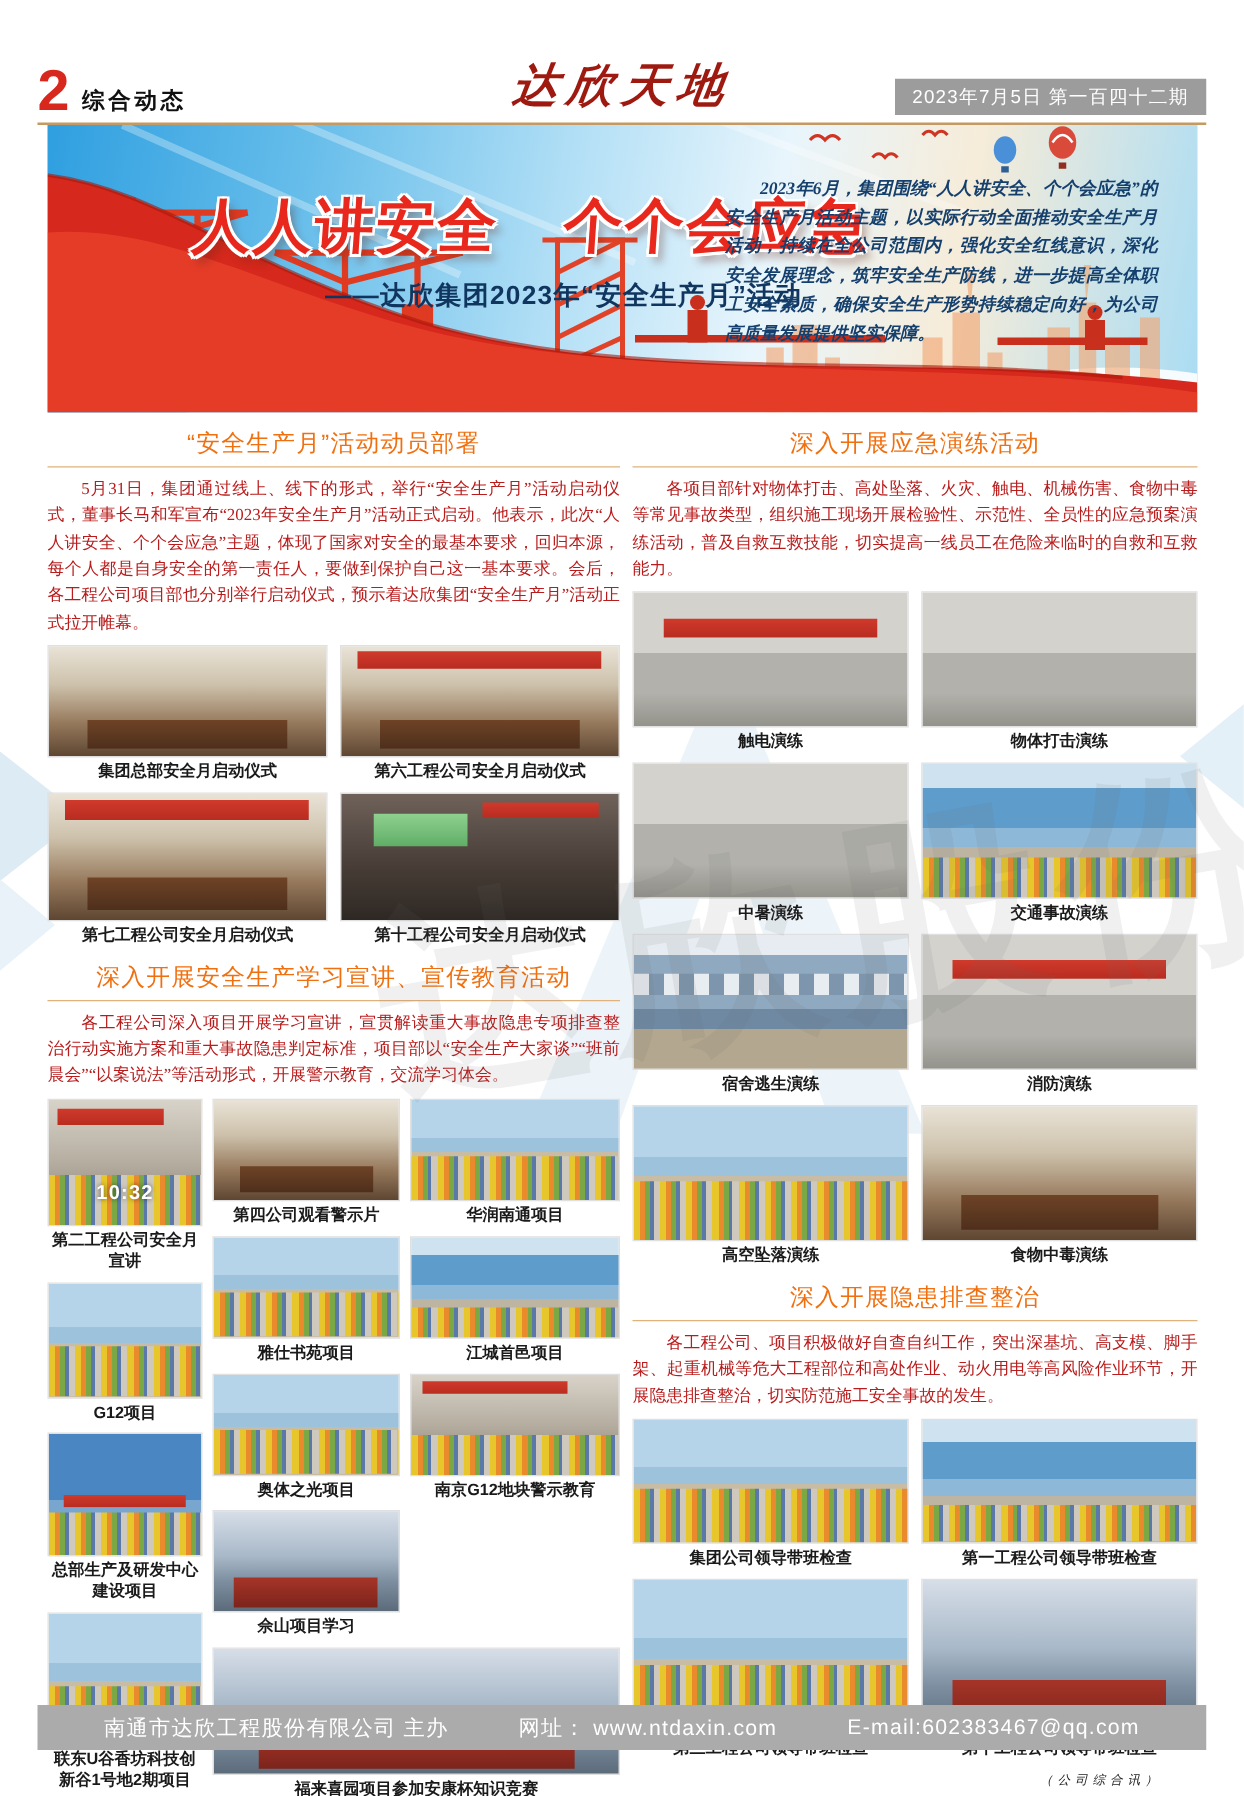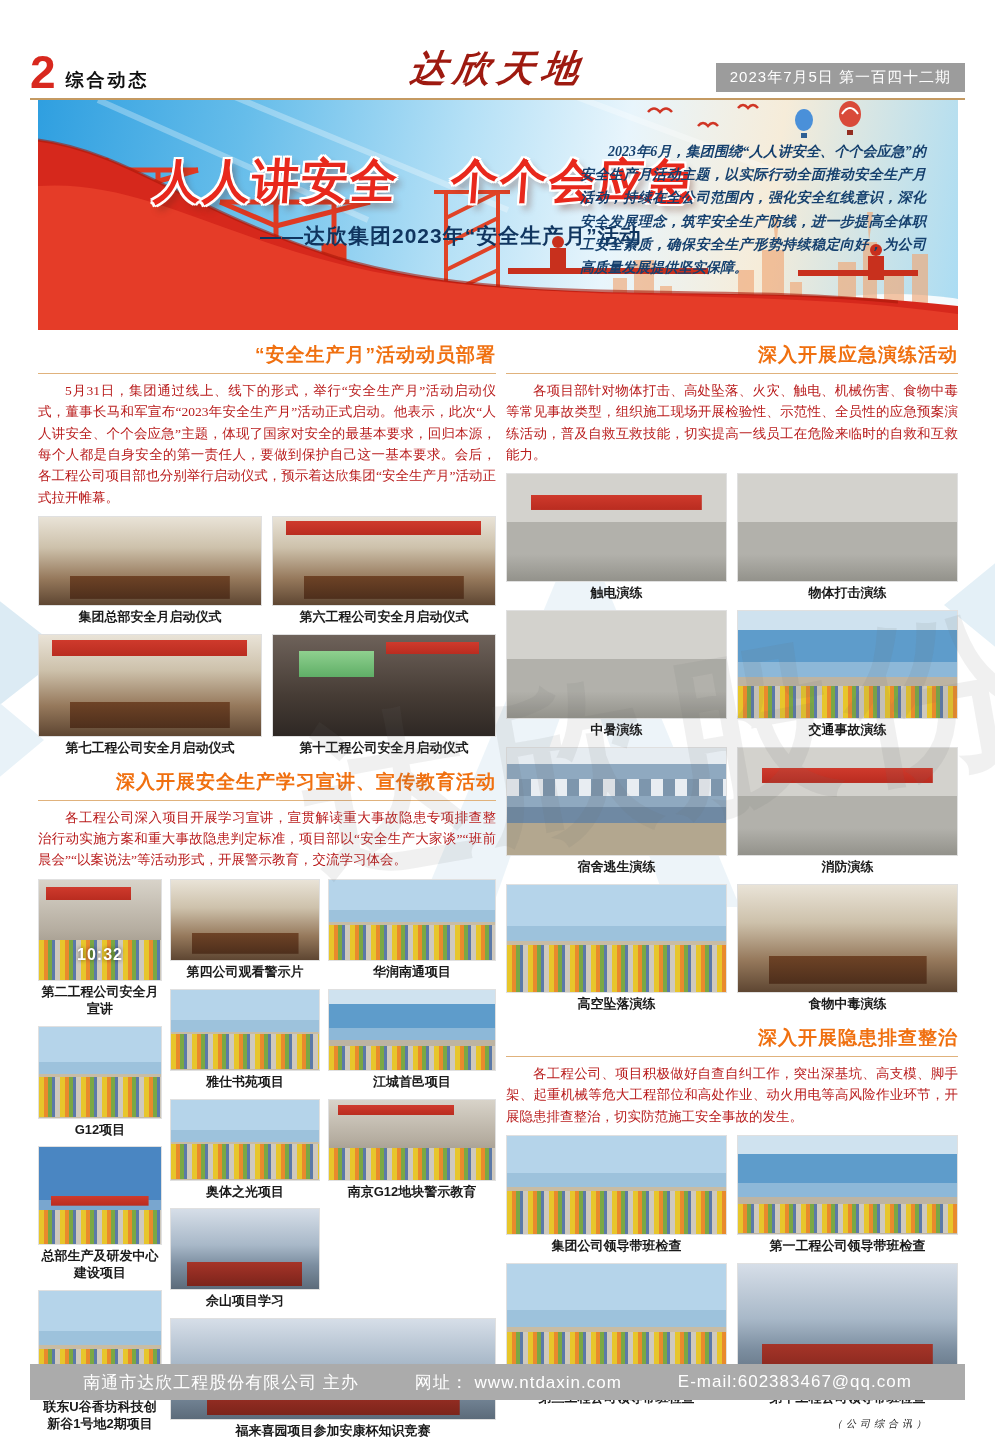--- a/index.html
+++ b/index.html
@@ -55,21 +55,21 @@
   }
   .edge-tri{position:absolute;width:0;height:0;z-index:0;}
   .tri-a{left:-4px;top:598px;border-top:55px solid transparent;border-bottom:55px solid transparent;border-left:70px solid #dcebf4;}
   .tri-b{left:-4px;top:700px;border-top:40px solid transparent;border-bottom:40px solid transparent;border-left:48px solid #e8f2f8;}
   .tri-c{right:-4px;top:560px;border-top:45px solid transparent;border-bottom:45px solid transparent;border-right:55px solid #e4f0f7;}
   
   .columns{position:absolute;top:338px;left:38px;right:37px;display:flex;gap:10px;z-index:1;}
   .col-left{width:458px;flex:0 0 458px;}
   .col-right{flex:1;}
   .sec-title{
-    font-size:19px;font-weight:bold;color:#f07010;text-align:right;margin:4px 0 6px;
+    font-size:19px;font-weight:normal;color:#f07010;text-align:center;margin:4px 0 6px;
     padding-bottom:5px;border-bottom:1px solid #e0b27c;letter-spacing:1px;
   }
   .para{
     font-family:"Liberation Serif",serif;font-size:13.5px;color:#b91c1c;line-height:1.58;
     text-indent:2em;text-align:justify;margin:0 0 8px;
   }
   
   .grid2{display:grid;grid-template-columns:1fr 1fr;column-gap:10px;}
   .grid3{display:flex;gap:8px;}
   .colA{flex:0 0 124px;display:flex;flex-direction:column;}

